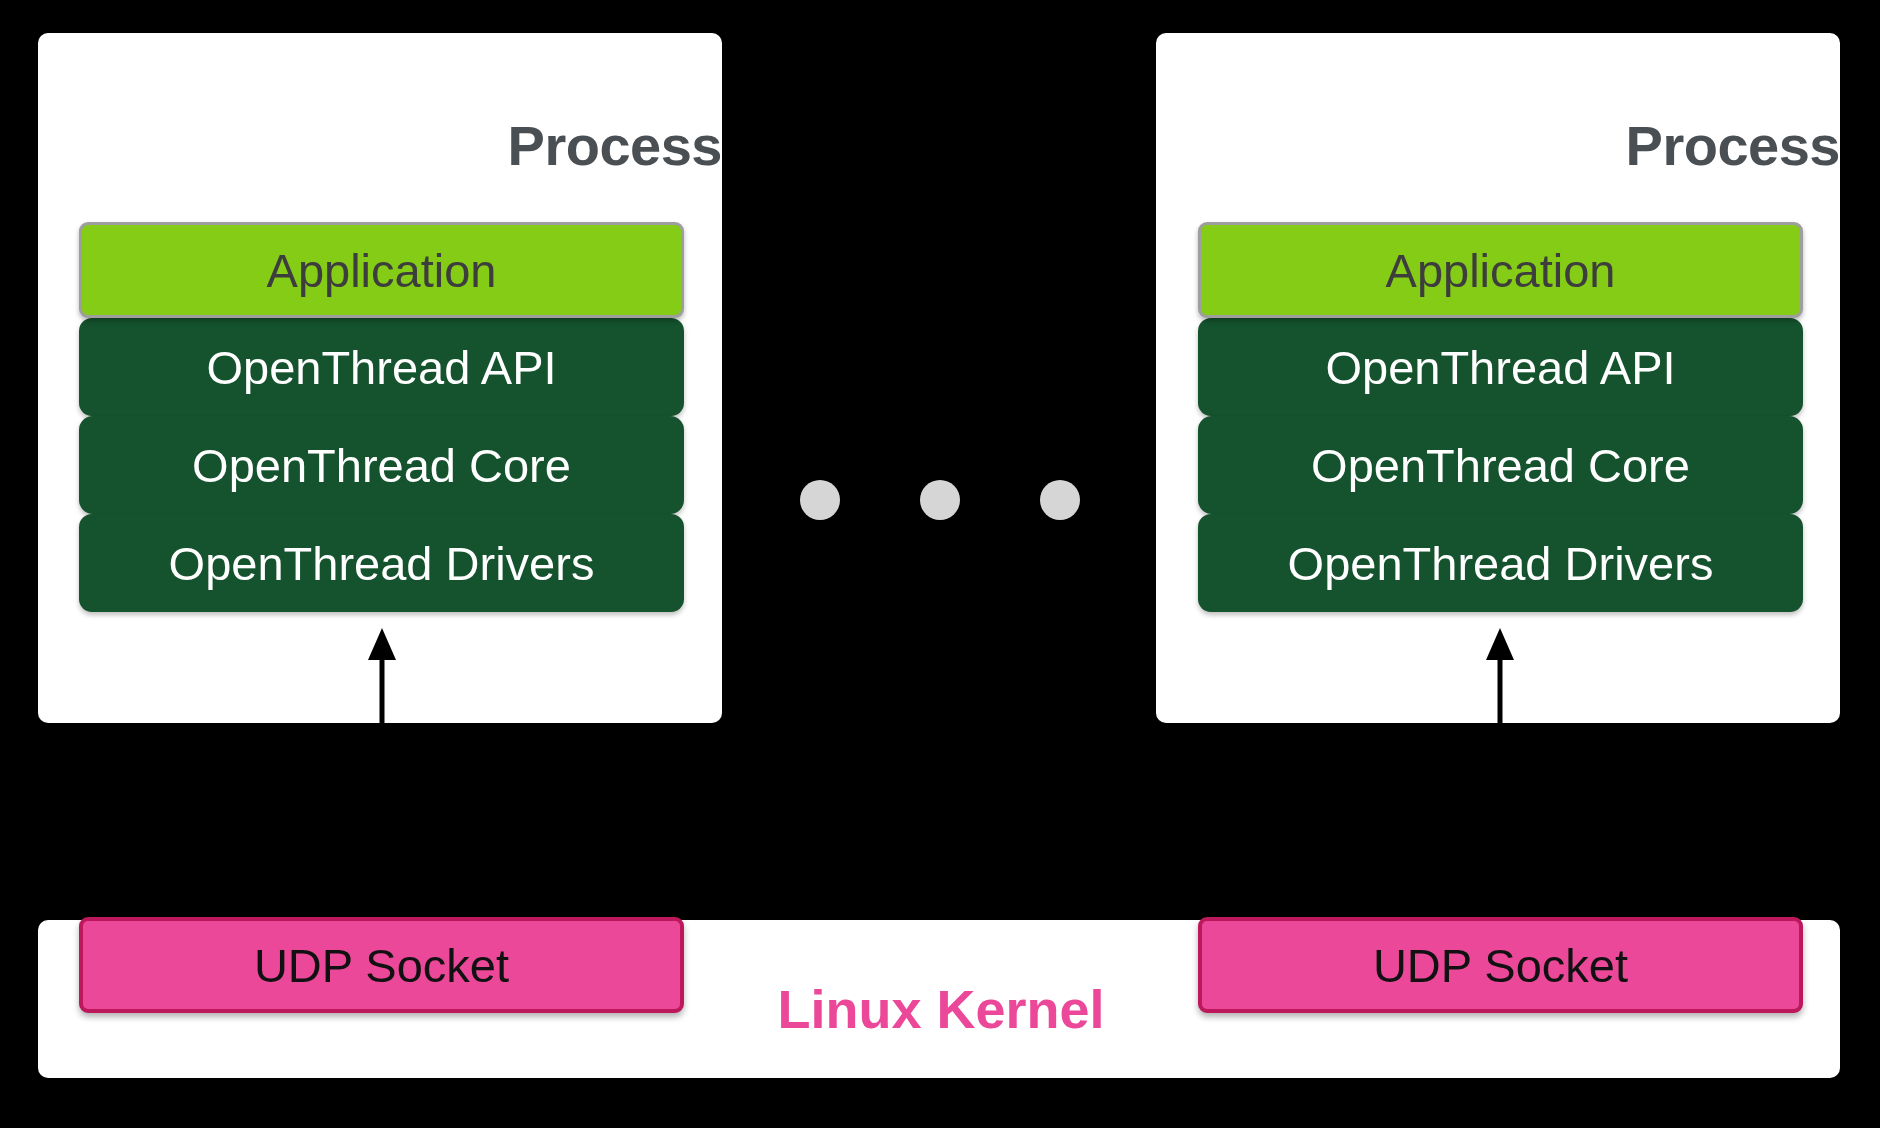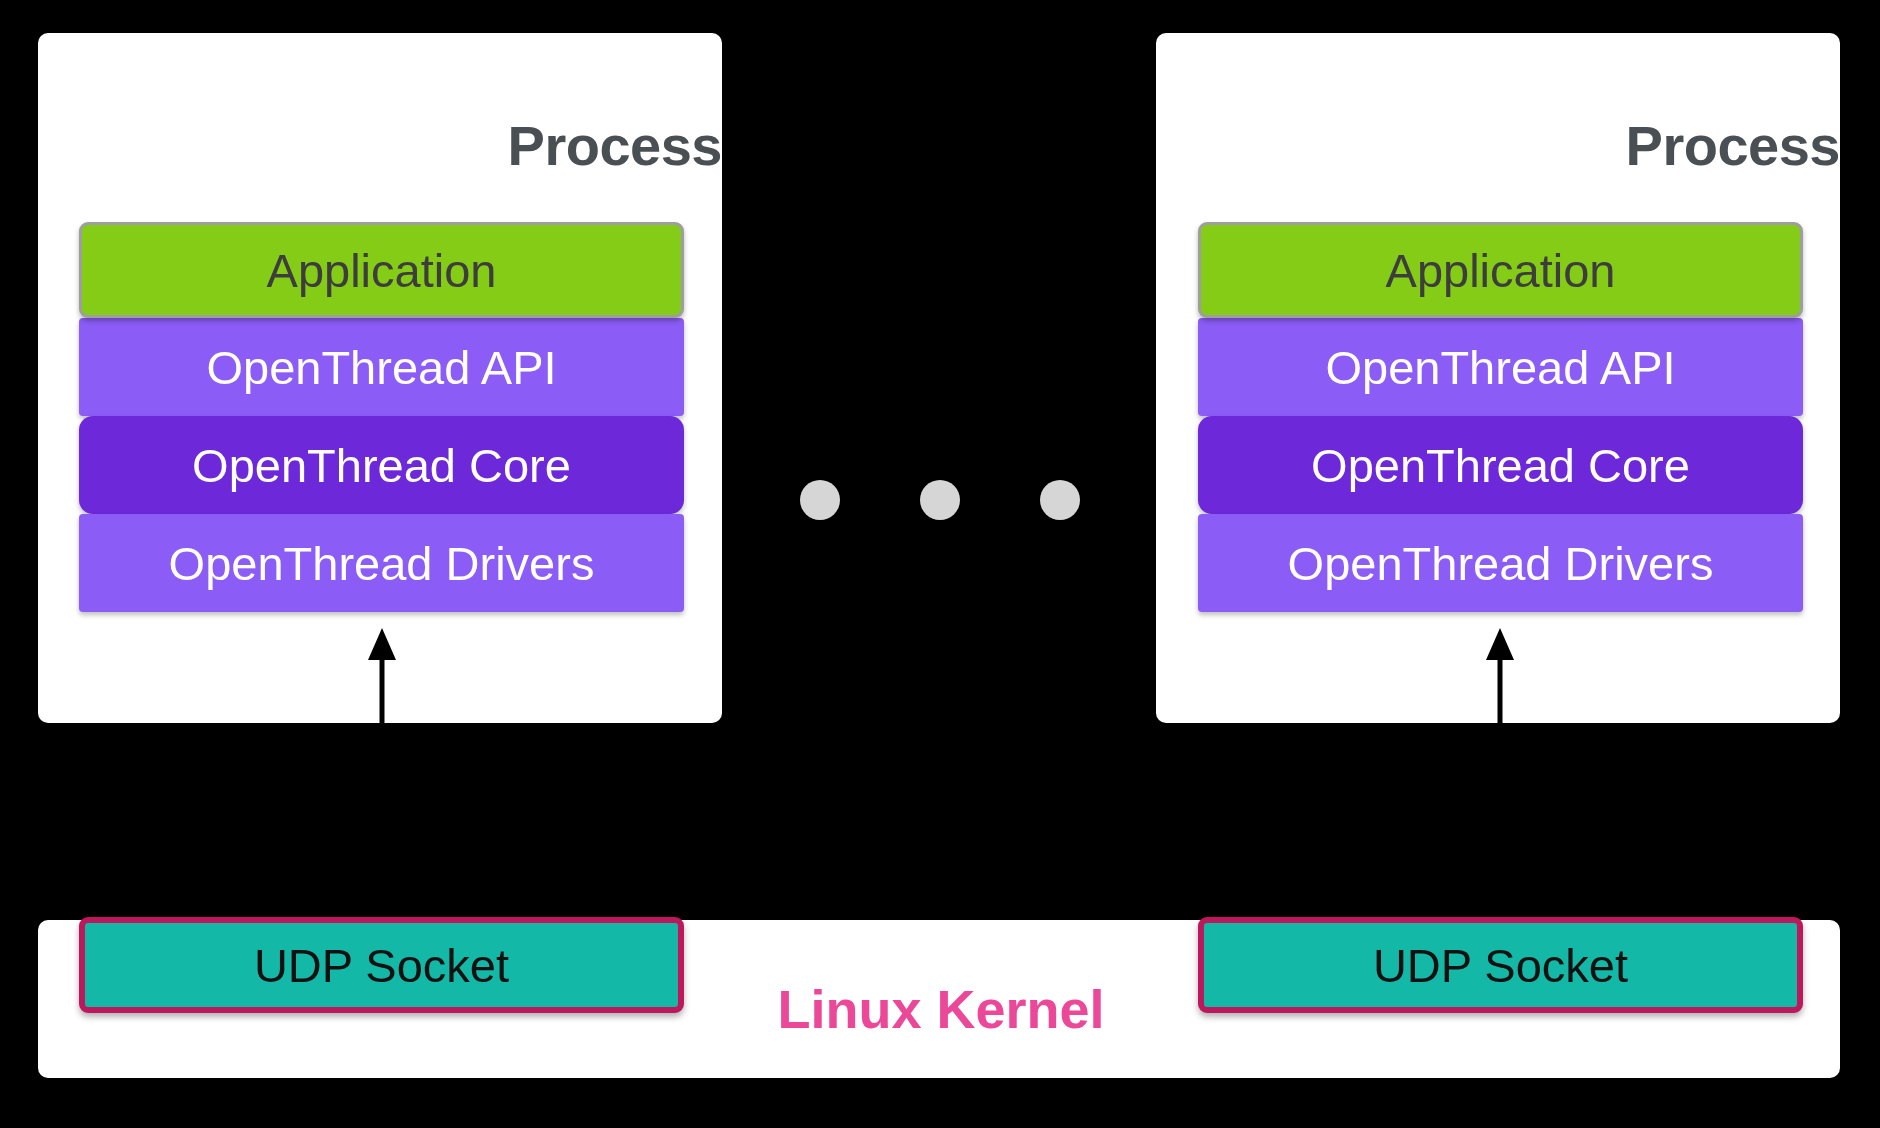--- a/index.html
+++ b/index.html
@@ -54,27 +54,27 @@
     border: 3px solid #9e9e9e;
     border-radius: 9px;
     box-shadow: 0 3px 5px rgba(0,0,0,0.28);
     z-index: 3;
   }
   .layer.app .layer-label {
     color: #3d3d3d;
   }
   .layer.api,
   .layer.drivers {
-    background: #8b5cf6;
-    border-radius: 4px;
+    background: #14532d;
+    border-radius: 13px;
     box-shadow: 0 3px 5px rgba(0,0,0,0.25);
     z-index: 2;
   }
   .layer.core {
-    background: #6d28d9;
+    background: #14532d;
     border-radius: 14px;
     box-shadow: 0 3px 5px rgba(0,0,0,0.25);
     z-index: 2;
   }
   .layer.api .layer-label,
   .layer.core .layer-label,
   .layer.drivers .layer-label {
     color: #ffffff;
   }
 
@@ -106,22 +106,22 @@
     font-size: 54px;
     font-weight: bold;
     color: #ec4899;
     white-space: nowrap;
   }
   .socket-box {
     position: absolute;
     display: flex;
     align-items: center;
     justify-content: center;
-    background: #14b8a6;
-    border: 6px solid #be185d;
+    background: #ec4899;
+    border: 4px solid #be185d;
     border-radius: 9px;
     box-sizing: border-box;
     box-shadow: 0 4px 6px rgba(0,0,0,0.30);
     z-index: 4;
   }
   .socket-label {
     font-size: 47px;
     color: #111111;
     white-space: nowrap;
   }

